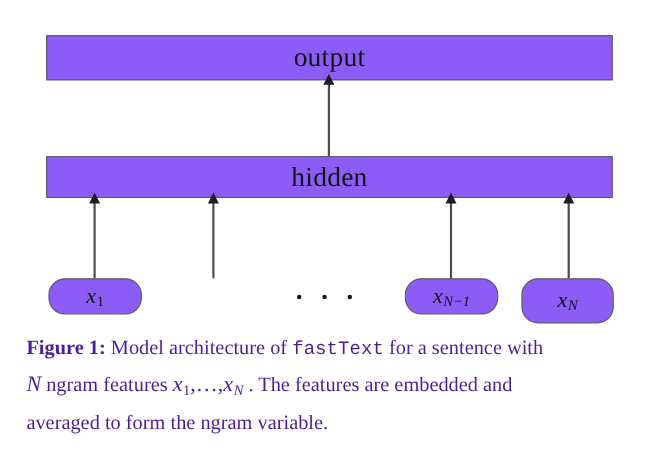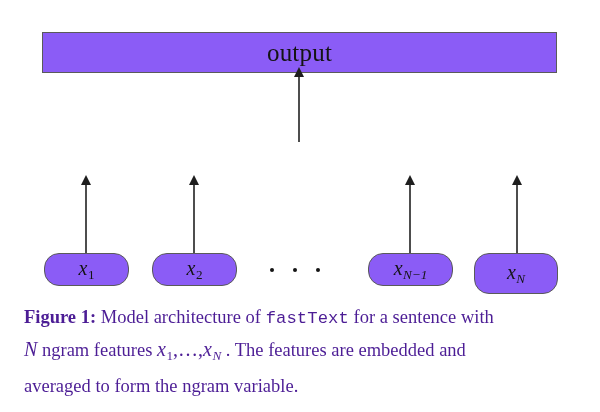--- a/index.html
+++ b/index.html
@@ -132,33 +132,33 @@
 <body>
 
 <div id="figure">
 
   <div class="node-box layer-box" id="box-output">
     <span>output</span>
   </div>
 
   <div class="arrow" id="arrow-hidden"></div>
 
+  <div class="node-box layer-box" id="box-hidden">
+    <span>hidden</span>
+  </div>
 
   <div class="arrow" id="arrow-x1"></div>
   <div class="arrow" id="arrow-x2"></div>
   <div class="arrow" id="arrow-xn1"></div>
   <div class="arrow" id="arrow-xn"></div>
 
   <div class="node-box input-box" id="box-x1">
     <span class="mvar"><span>x</span><span class="msub">1</span></span>
   </div>
 
-  <div class="node-box input-box" id="box-x2">
-    <span class="mvar"><span>x</span><span class="msub">2</span></span>
-  </div>
 
   <div id="ellipsis">
     <span></span>
     <span></span>
     <span></span>
   </div>
 
   <div class="node-box input-box" id="box-xn1">
     <span class="mvar"><span>x</span><span class="msub ital">N−1</span></span>
   </div>

